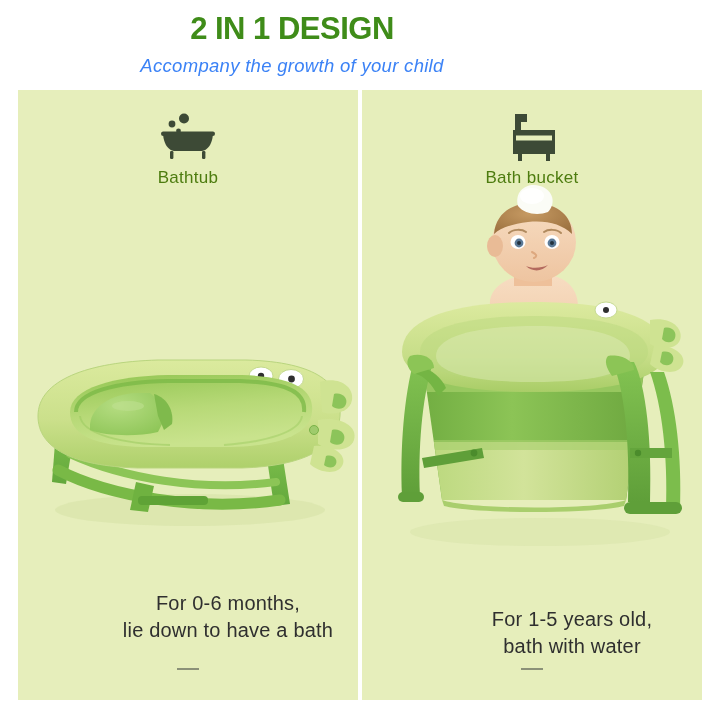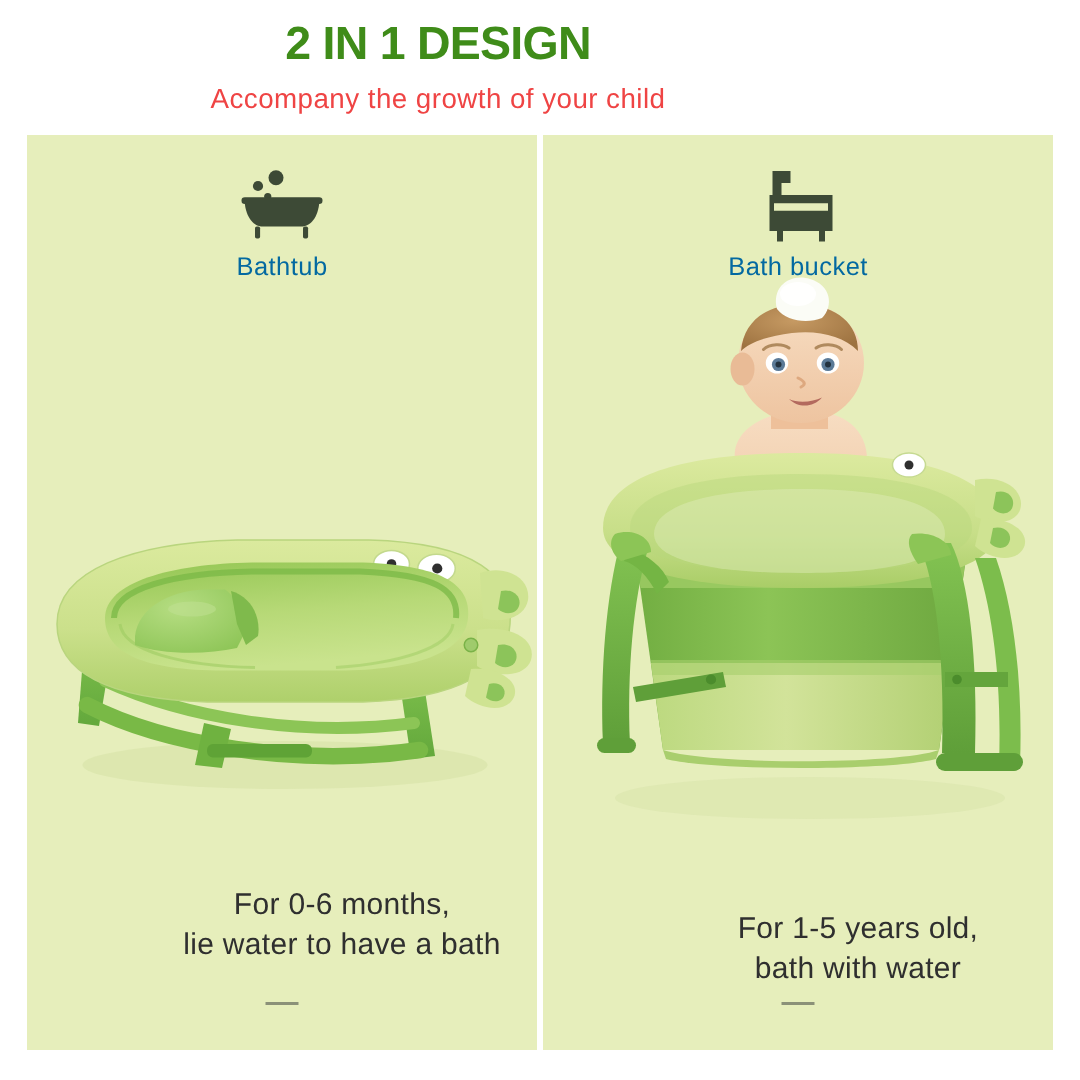--- a/index.html
+++ b/index.html
@@ -39,23 +39,24 @@
     color: #3f8c19;
     line-height: 38px;
     white-space: nowrap;
   }
   .subtitle {
     margin: 0;
     padding-top: 7px;
     font-size: 18.5px;
     font-weight: 300;
     letter-spacing: 0.3px;
-    color: #ef4444;
+    color: #3b82f6;
     line-height: 22px;
     white-space: nowrap;
+    font-style: italic;
   }
 
   
   .panels {
     position: absolute;
     left: 18px;
     top: 90px;
     width: 684px;
     height: 610px;
     display: flex;
@@ -78,21 +79,21 @@
   .icon-wrap {
     height: 56px;
     display: flex;
     align-items: center;
     justify-content: center;
   }
   .panel-label {
     margin-top: 4px;
     font-size: 17px;
     font-weight: 300;
-    color: #0369a1;
+    color: #4d7c0f;
     letter-spacing: 0.3px;
     line-height: 20px;
   }
 
   
   .art {
     position: absolute;
     left: 0;
     width: 100%;
   }
@@ -234,21 +235,21 @@
             <path d="M136 74 C150 78 156 92 154 104 L146 110 L140 96 Z" fill="#7fba4c"></path>
             <ellipse cx="110" cy="86" rx="16" ry="5" fill="#c0e091" opacity="0.55"></ellipse>
 
             <circle cx="296" cy="110" r="4.5" fill="#9fcb6c" stroke="#7ab248" stroke-width="1"></circle>
           </svg>
         </div>
       </div>
 
       <div class="caption">
         <span class="line">For 0-6 months,</span>
-        <span class="line">lie water to have a bath</span>
+        <span class="line">lie down to have a bath</span>
       </div>
       <div class="dash"></div>
     </div>
 
     <div class="panel">
 
       <div class="panel-head">
         <div class="icon-wrap">
           <svg width="62" height="52" viewBox="0 0 62 52" aria-hidden="true">
             <path d="M14 4 H26 V12 H20 V22 H14 Z" fill="#3d4a36"></path>

